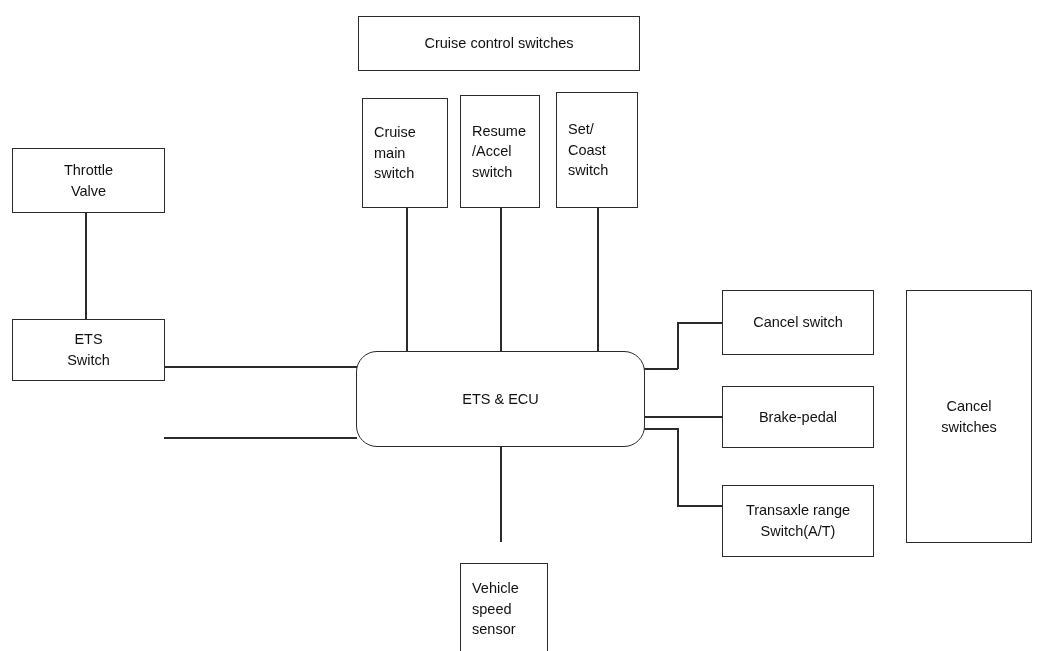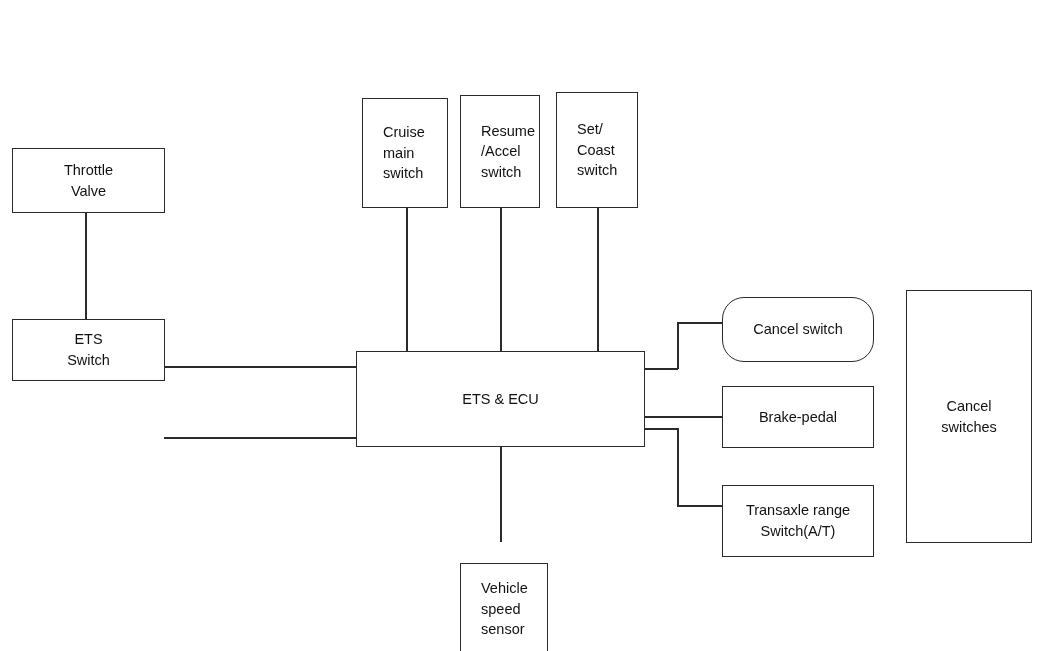--- a/index.html
+++ b/index.html
@@ -27,21 +27,21 @@
     line-height: 1.42;
     z-index: 2;
   }
   .box.center-text {
     justify-content: center;
     text-align: center;
   }
   .box.left-text {
     justify-content: flex-start;
     text-align: left;
-    padding-left: 20px;
+    padding-left: 11px;
   }
   .box .label {
     white-space: pre-line;
   }
   .line {
     position: absolute;
     background: #2b2b2b;
     z-index: 1;
   }
   .line.h { height: 1.6px; }
@@ -69,20 +69,23 @@
   <div class="line h" style="left:644px; top:368px; width:34px;"></div>
   <div class="line v" style="left:677px; top:322px; height:47px;"></div>
   <div class="line h" style="left:677px; top:322px; width:46px;"></div>
 
   <div class="line h" style="left:644px; top:416px; width:79px;"></div>
 
   <div class="line h" style="left:644px; top:428px; width:34px;"></div>
   <div class="line v" style="left:677px; top:428px; height:78px;"></div>
   <div class="line h" style="left:677px; top:505px; width:46px;"></div>
 
+  <div class="box center-text" style="left:358px; top:16px; width:282px; height:55px;">
+    <span class="label">Cruise control switches</span>
+  </div>
 
   <div class="box left-text" style="left:362px; top:98px; width:86px; height:110px;">
     <span class="label">Cruise
 main
 switch</span>
   </div>
 
   <div class="box left-text" style="left:460px; top:95px; width:80px; height:113px;">
     <span class="label">Resume
 /Accel
@@ -99,31 +102,31 @@
     <span class="label">Throttle
 Valve</span>
   </div>
 
   <div class="box center-text" style="left:12px; top:319px; width:153px; height:62px;">
     <span class="label">ETS
 Switch</span>
   </div>
 
 
-  <div class="box center-text" style="left:356px; top:351px; width:289px; height:96px;">
+  <div class="box center-text" style="left:356px; top:351px; width:289px; height:96px;border-radius:21px;">
     <span class="label">ETS &amp; ECU</span>
   </div>
 
   <div class="box left-text" style="left:460px; top:563px; width:88px; height:92px;">
     <span class="label">Vehicle
 speed
 sensor</span>
   </div>
 
-  <div class="box center-text" style="left:722px; top:297px; width:152px; height:65px;border-radius:22px;">
+  <div class="box center-text" style="left:722px; top:290px; width:152px; height:65px;">
     <span class="label">Cancel switch</span>
   </div>
 
   <div class="box center-text" style="left:722px; top:386px; width:152px; height:62px;">
     <span class="label">Brake-pedal</span>
   </div>
 
   <div class="box center-text" style="left:722px; top:485px; width:152px; height:72px;">
     <span class="label">Transaxle range
 Switch(A/T)</span>

